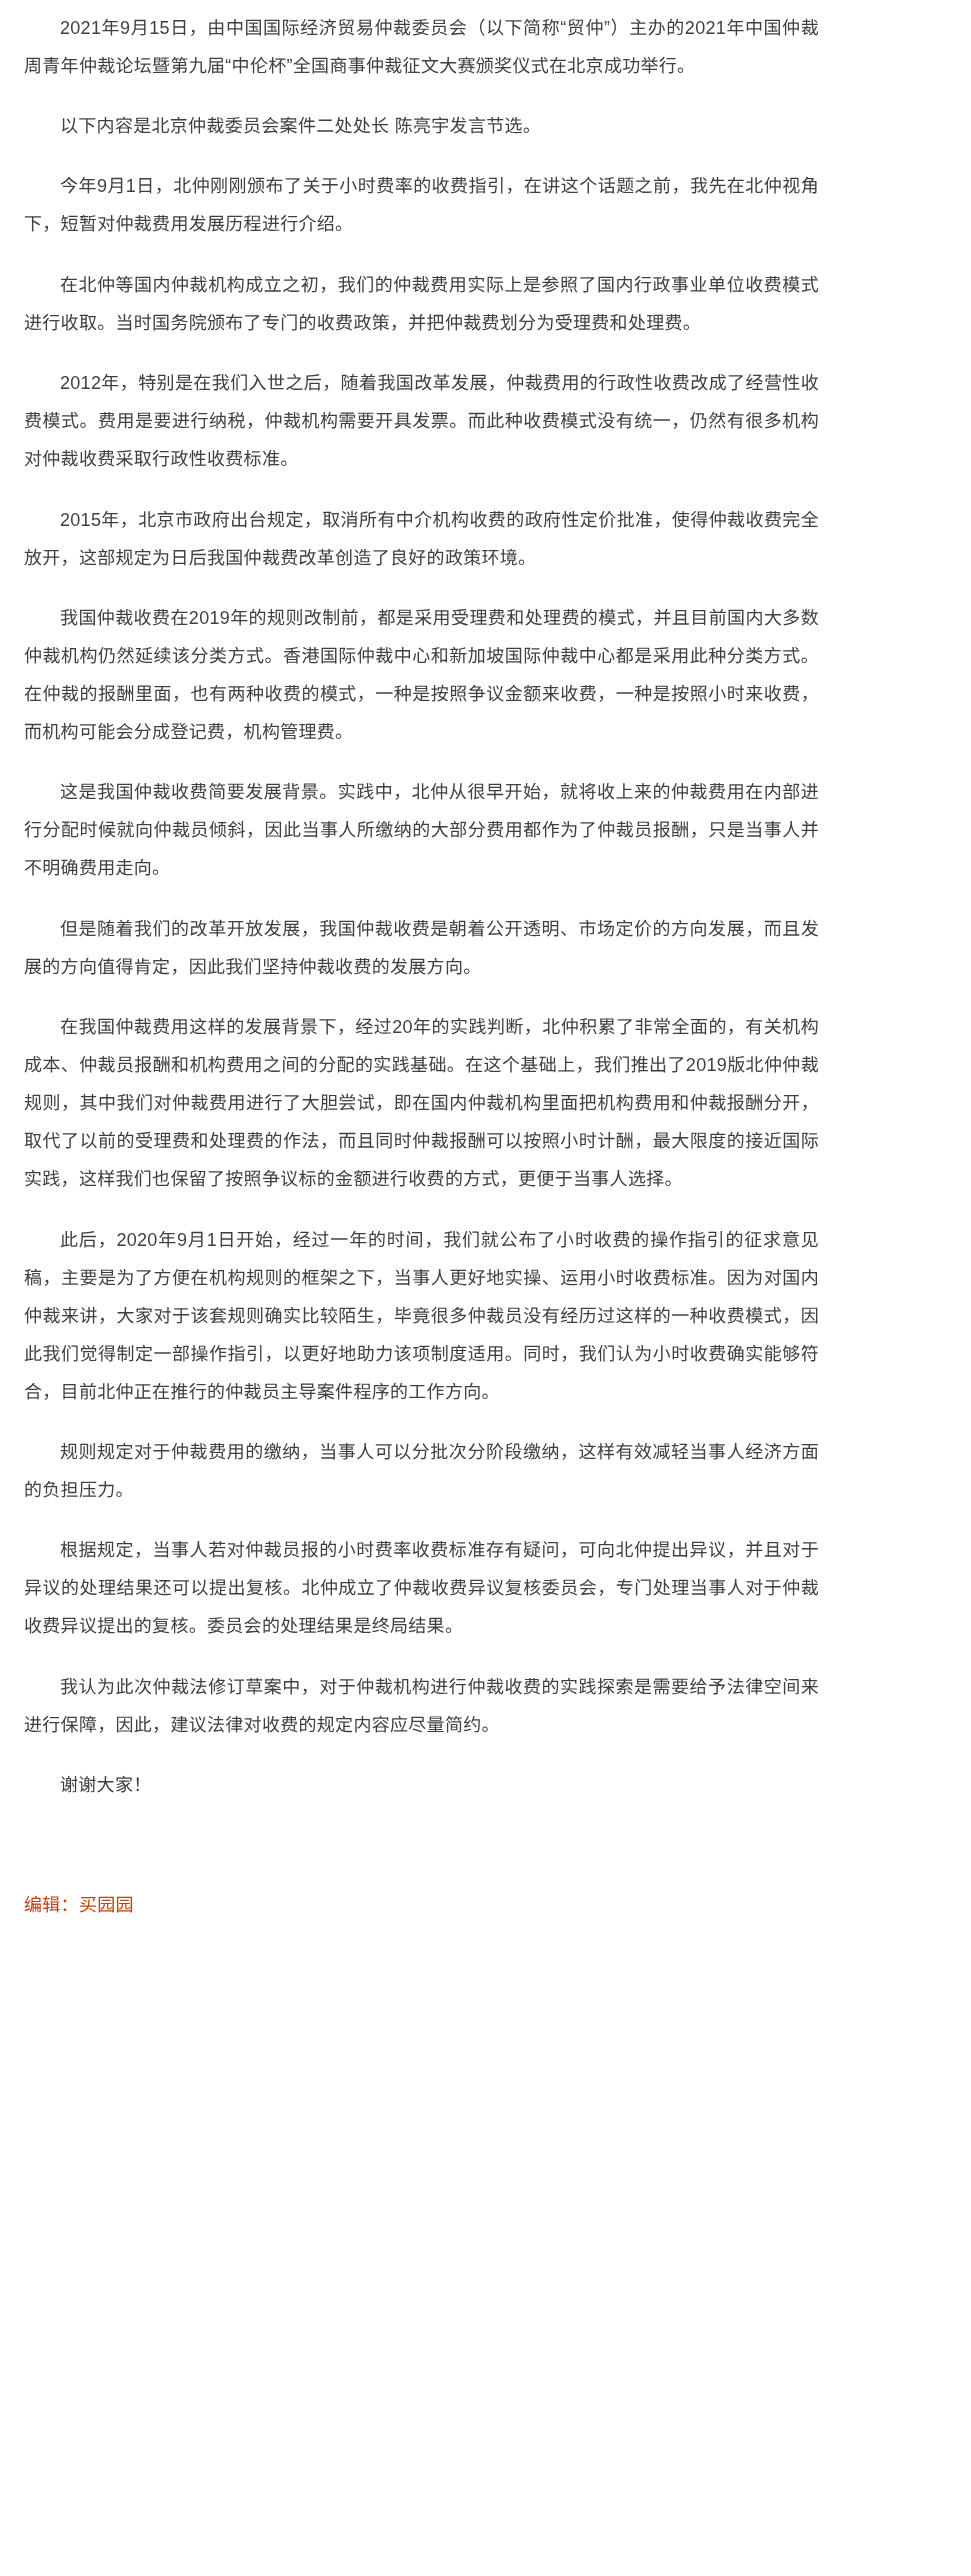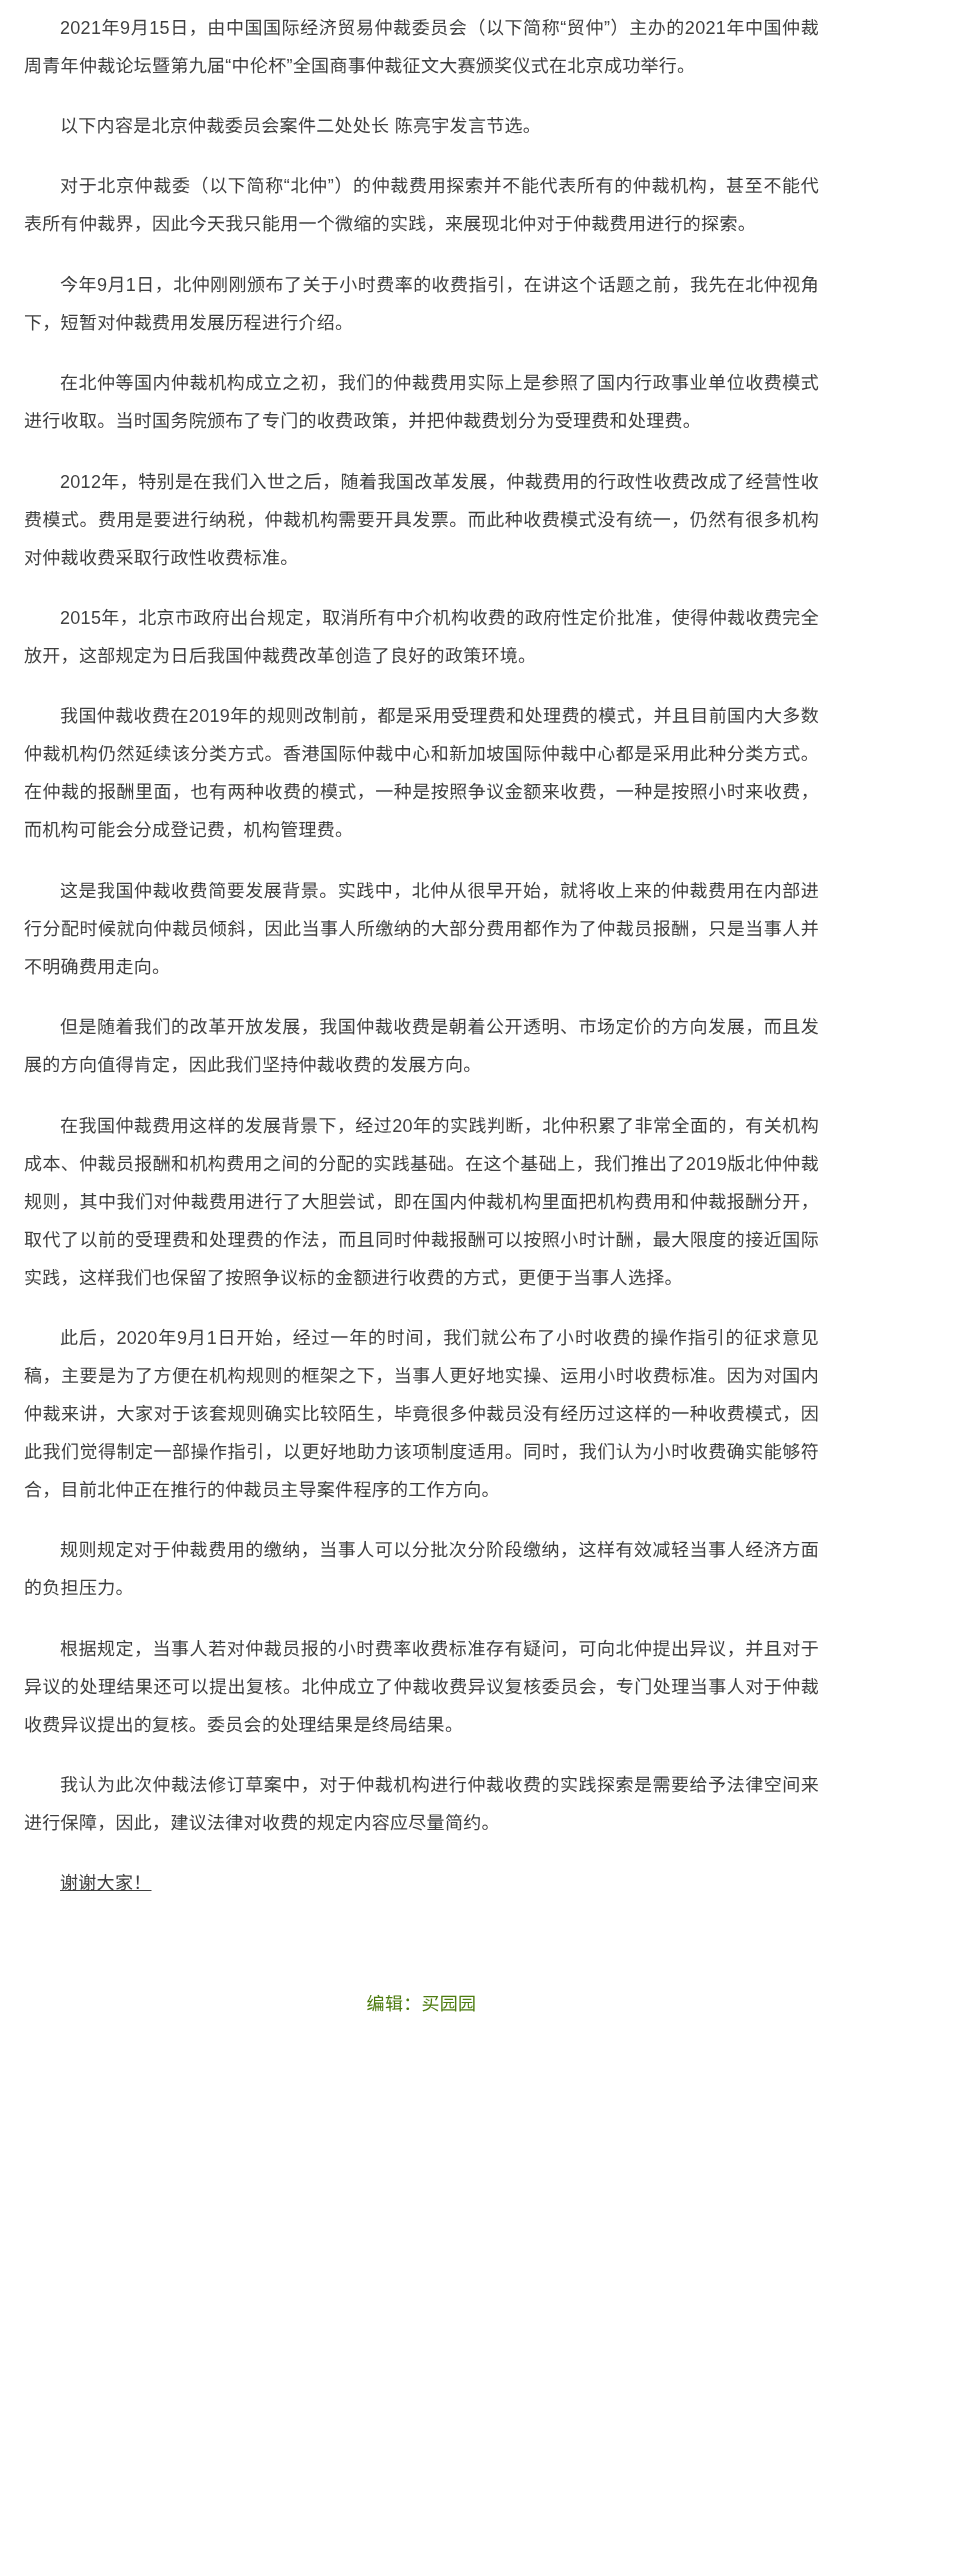--- a/index.html
+++ b/index.html
@@ -24,39 +24,38 @@
     line-height: 38px;
     color: #3f3f3f;
     text-align: justify;
     text-justify: inter-ideograph;
     text-indent: 2em;
     letter-spacing: 0.3px;
     word-break: break-all;
   }
   .article p:last-of-type {
     margin-bottom: 0;
-    text-decoration: underline;
   }
   .editor-credit {
     margin-top: 83px;
     font-size: 18px;
     line-height: 38px;
-    color: #4d7c0f;
-    text-align: center;
+    color: #c2410c;
+    text-align: left;
     letter-spacing: 0.3px;
+    font-family: Liberation Mono, monospace;
   }
 </style>
 </head>
 <body>
 
 <div class="article">
   <div>
       <p>2021年9月15日，由中国国际经济贸易仲裁委员会（以下简称“贸仲”）主办的2021年中国仲裁周青年仲裁论坛暨第九届“中伦杯”全国商事仲裁征文大赛颁奖仪式在北京成功举行。</p>
       <p>以下内容是北京仲裁委员会案件二处处长 陈亮宇发言节选。</p>
-      <p>对于北京仲裁委（以下简称“北仲”）的仲裁费用探索并不能代表所有的仲裁机构，甚至不能代表所有仲裁界，因此今天我只能用一个微缩的实践，来展现北仲对于仲裁费用进行的探索。</p>
       <p>今年9月1日，北仲刚刚颁布了关于小时费率的收费指引，在讲这个话题之前，我先在北仲视角下，短暂对仲裁费用发展历程进行介绍。</p>
       <p>在北仲等国内仲裁机构成立之初，我们的仲裁费用实际上是参照了国内行政事业单位收费模式进行收取。当时国务院颁布了专门的收费政策，并把仲裁费划分为受理费和处理费。</p>
       <p>2012年，特别是在我们入世之后，随着我国改革发展，仲裁费用的行政性收费改成了经营性收费模式。费用是要进行纳税，仲裁机构需要开具发票。而此种收费模式没有统一，仍然有很多机构对仲裁收费采取行政性收费标准。</p>
       <p>2015年，北京市政府出台规定，取消所有中介机构收费的政府性定价批准，使得仲裁收费完全放开，这部规定为日后我国仲裁费改革创造了良好的政策环境。</p>
       <p>我国仲裁收费在2019年的规则改制前，都是采用受理费和处理费的模式，并且目前国内大多数仲裁机构仍然延续该分类方式。香港国际仲裁中心和新加坡国际仲裁中心都是采用此种分类方式。在仲裁的报酬里面，也有两种收费的模式，一种是按照争议金额来收费，一种是按照小时来收费，而机构可能会分成登记费，机构管理费。</p>
       <p>这是我国仲裁收费简要发展背景。实践中，北仲从很早开始，就将收上来的仲裁费用在内部进行分配时候就向仲裁员倾斜，因此当事人所缴纳的大部分费用都作为了仲裁员报酬，只是当事人并不明确费用走向。</p>
       <p>但是随着我们的改革开放发展，我国仲裁收费是朝着公开透明、市场定价的方向发展，而且发展的方向值得肯定，因此我们坚持仲裁收费的发展方向。</p>
       <p>在我国仲裁费用这样的发展背景下，经过20年的实践判断，北仲积累了非常全面的，有关机构成本、仲裁员报酬和机构费用之间的分配的实践基础。在这个基础上，我们推出了2019版北仲仲裁规则，其中我们对仲裁费用进行了大胆尝试，即在国内仲裁机构里面把机构费用和仲裁报酬分开，取代了以前的受理费和处理费的作法，而且同时仲裁报酬可以按照小时计酬，最大限度的接近国际实践，这样我们也保留了按照争议标的金额进行收费的方式，更便于当事人选择。</p>
       <p>此后，2020年9月1日开始，经过一年的时间，我们就公布了小时收费的操作指引的征求意见稿，主要是为了方便在机构规则的框架之下，当事人更好地实操、运用小时收费标准。因为对国内仲裁来讲，大家对于该套规则确实比较陌生，毕竟很多仲裁员没有经历过这样的一种收费模式，因此我们觉得制定一部操作指引，以更好地助力该项制度适用。同时，我们认为小时收费确实能够符合，目前北仲正在推行的仲裁员主导案件程序的工作方向。</p>
       <p>规则规定对于仲裁费用的缴纳，当事人可以分批次分阶段缴纳，这样有效减轻当事人经济方面的负担压力。</p>

